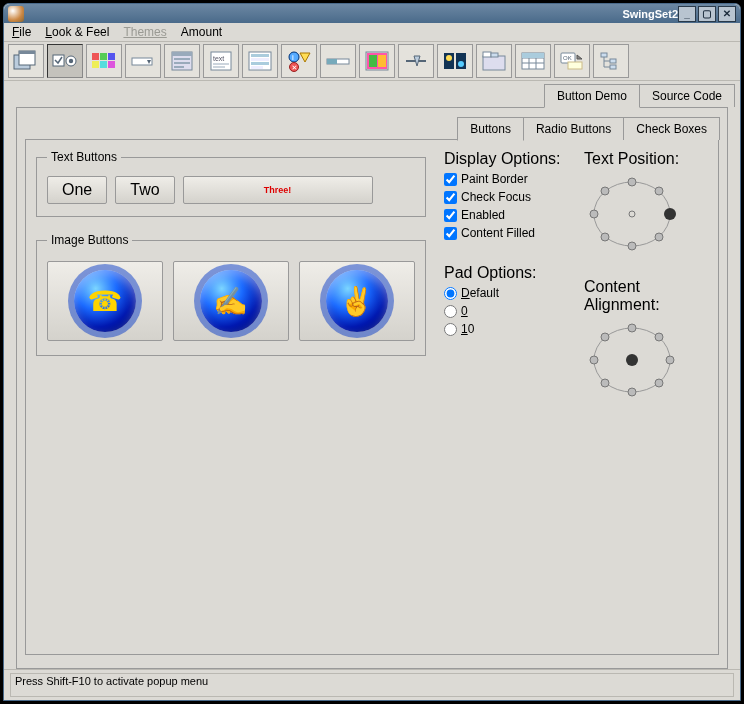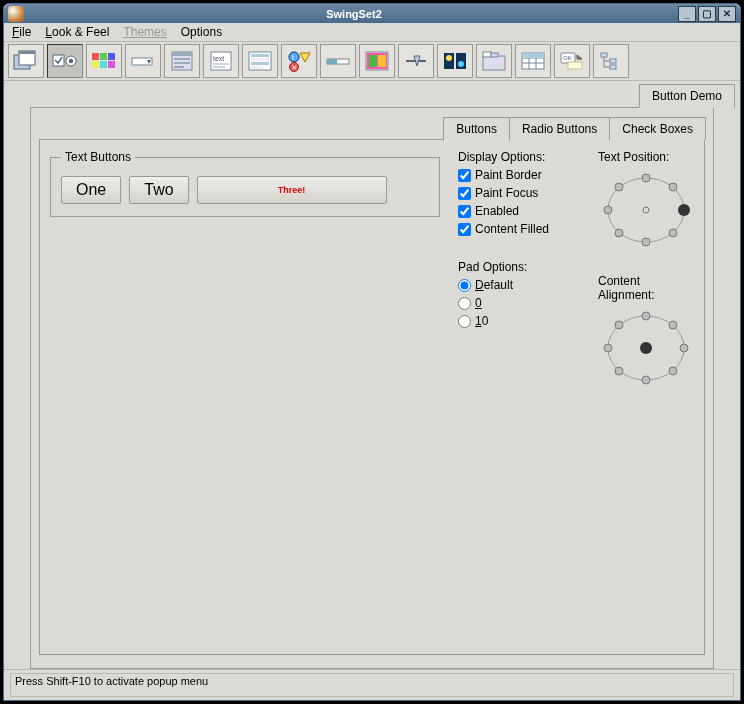--- a/index.html
+++ b/index.html
@@ -24,21 +24,21 @@
   .titlebar {
     height: 22px;
     background: linear-gradient(to bottom, #6c88a3, #4a6a8a);
     display: flex;
     align-items: center;
     color: #fff;
     padding: 0 4px;
     border-radius: 6px 6px 0 0;
   }
   .titlebar .icon { width: 16px; height: 16px; background: radial-gradient(circle at 30% 30%, #fff, #c84 60%, #863); border-radius: 3px; margin-right: 6px; }
-  .titlebar .title { flex: 1; text-align: center; font-weight: bold; font-size: 11px; }
+  .titlebar .title { flex: 1; text-align: right; font-weight: bold; font-size: 11px; }
   .titlebar .win-buttons { display: flex; gap: 2px; }
   .win-btn { width: 18px; height: 16px; background: #b8c4d0; border: 1px solid #2a3a4a; display:flex; align-items:center; justify-content:center; font-size:10px; font-weight:bold; color:#1a2a3a; }
   .menubar {
     height: 22px;
     display: flex;
     align-items: center;
     padding: 0 8px;
     gap: 14px;
     border-bottom: 1px solid #bab8b2;
   }
@@ -77,21 +77,21 @@
     margin-right: -1px;
     position: relative;
     z-index: 1;
   }
   .tab.active { background: #dcdad5; border-bottom: 1px solid #dcdad5; z-index: 3; top:1px; }
   .tab-panel {
     border: 1px solid #999;
     background: #dcdad5;
     margin-top: -1px;
   }
-  .outer-panel { margin: 0 20px; padding: 4px; }
+  .outer-panel { margin: 0 6px; padding: 4px; }
   .inner-tabs { padding: 4px; }
   .content-row { display: flex; padding: 10px; }
   .left-col { width: 390px; }
   .right-col { flex: 1; padding-left: 18px; display:flex; gap: 10px; }
   fieldset {
     border: 1px solid #999;
     padding: 8px 10px;
     margin-bottom: 16px;
   }
   legend { padding: 0 4px; font-size: 12px; }
@@ -113,21 +113,21 @@
     display:flex; align-items:center; justify-content:center;
   }
   .circle-btn {
     width: 62px; height: 62px;
     border-radius: 50%;
     background: radial-gradient(circle at 35% 30%, #7cd6ff 0%, #1a6aff 35%, #0018b0 65%, #000a60 100%);
     box-shadow: 0 0 0 6px rgba(10,60,200,0.5), inset 0 5px 10px rgba(255,255,255,0.4);
     display:flex; align-items:center; justify-content:center;
     font-size: 28px; color: #ffd400;
   }
-  .sect-head { font-size: 12px; margin-bottom: 4px; }
+  .sect-head { font-size: 16px; margin-bottom: 4px; }
   .opt { display:flex; align-items:center; gap:4px; margin: 4px 0; }
   .opt input[type=checkbox], .opt input[type=radio] { width:13px; height:13px; }
   .compass {
     width: 96px; height: 84px;
     position: relative;
     margin-top: 4px;
   }
   .compass svg { width:100%; height:100%; }
   .status {
     height: 34px;
@@ -155,21 +155,21 @@
       <div class="win-btn">_</div>
       <div class="win-btn">▢</div>
       <div class="win-btn">✕</div>
     </div>
   </div>
 
   <div class="menubar">
     <span class="menu-item"><u>F</u>ile</span>
     <span class="menu-item"><u>L</u>ook &amp; Feel</span>
     <span class="menu-item disabled"><u>Themes</u></span>
-    <span class="menu-item">Options</span>
+    <span class="menu-item">Amount</span>
   </div>
 
   <div class="toolbar">
     <div class="tb-btn">
         <div class="tb-ico">
           <svg width="26" height="22">
             <rect x="1" y="5" width="16" height="14" fill="#bcd" stroke="#567"></rect>
             <rect x="6" y="1" width="16" height="14" fill="#fff" stroke="#567"></rect>
             <rect x="6" y="1" width="16" height="3" fill="#789"></rect>
           </svg>
@@ -323,52 +323,73 @@
             <rect x="12" y="15" width="6" height="4" fill="#cde" stroke="#789"></rect>
             <path d="M6 7 v10 h6 M6 11 h6" fill="none" stroke="#789"></path>
           </svg>
         </div>
       </div>
   </div>
 
   <div class="demo-tabs">
     <div class="tab-row">
       <div class="tab active">Button Demo</div>
+      <div class="tab">Source Code</div>
     </div>
     <div class="tab-panel outer-panel" style="height:562px;">
       <div class="inner-tabs">
         <div class="tab-row">
           <div class="tab active">Buttons</div>
           <div class="tab">Radio Buttons</div>
           <div class="tab">Check Boxes</div>
         </div>
         <div class="tab-panel" style="height:516px;">
           <div class="content-row">
             <div class="left-col">
               <fieldset>
                 <legend>Text Buttons</legend>
                 <div class="text-btns">
                   <button class="btn">One</button>
                   <button class="btn">Two</button>
                   <button class="btn red">Three!</button>
                 </div>
               </fieldset>
 
+              <fieldset>
+                <legend>Image Buttons</legend>
+                <div class="img-btns">
+                  <div class="img-btn">
+                    <div class="circle-btn">
+                        <span>☎</span>
+                      </div>
+                  </div>
+                  <div class="img-btn">
+                    <div class="circle-btn">
+                        <span>✍</span>
+                      </div>
+                  </div>
+                  <div class="img-btn">
+                    <div class="circle-btn">
+                        <span>✌</span>
+                      </div>
+                  </div>
+                </div>
+              </fieldset>
             </div>
 
             <div class="right-col">
               <div style="width:130px;">
                 <div class="sect-head">Display Options:</div>
                 <label class="opt">
                   <input type="checkbox" checked="" style="">
                   <span>Paint Border</span>
                 </label>
                 <label class="opt">
                   <input type="checkbox" checked="" style="">
-                  <span>Paint Focus</span>
+                  <span>Check Focus</span>
                 </label>
                 <label class="opt">
                   <input type="checkbox" checked="" style="">
                   <span>Enabled</span>
                 </label>
                 <label class="opt">
                   <input type="checkbox" checked="" style="">
                   <span>Content Filled</span>
                 </label>
 

